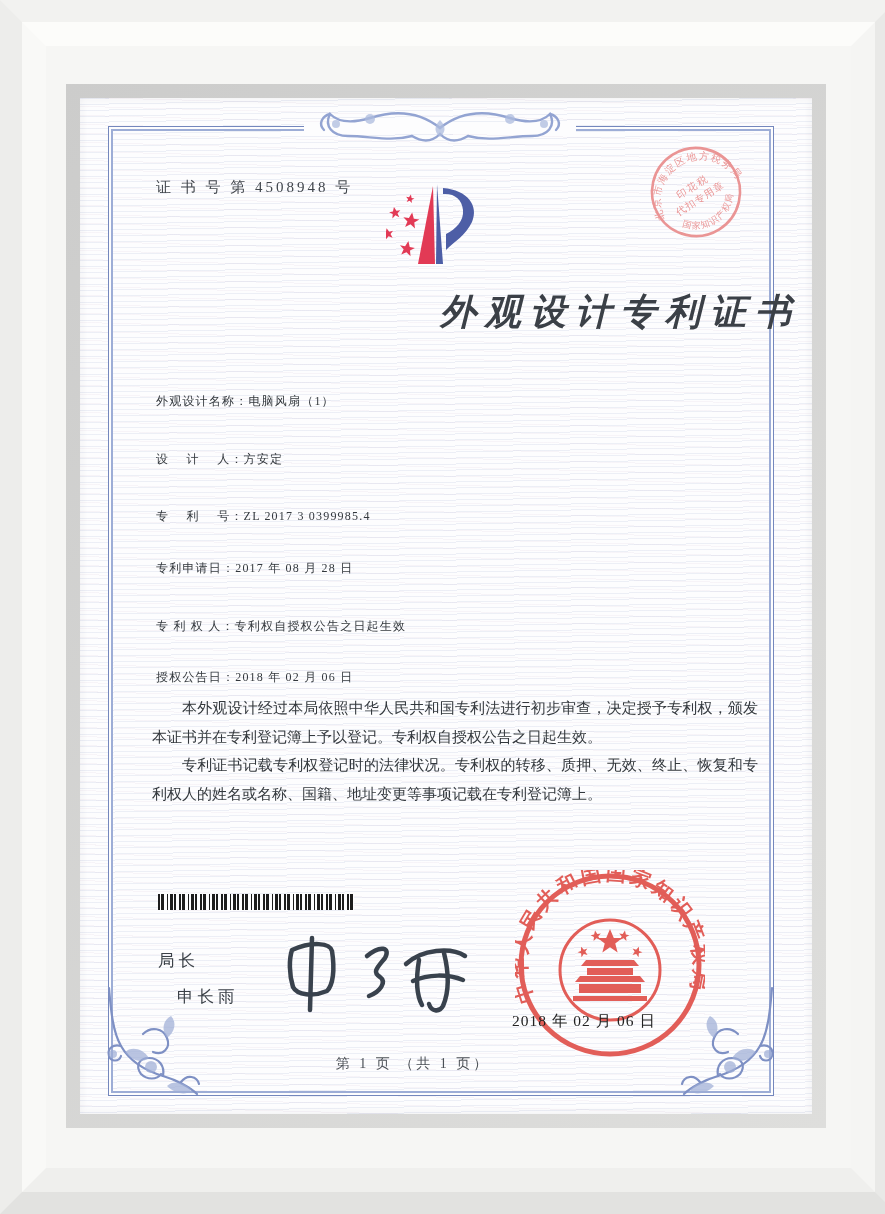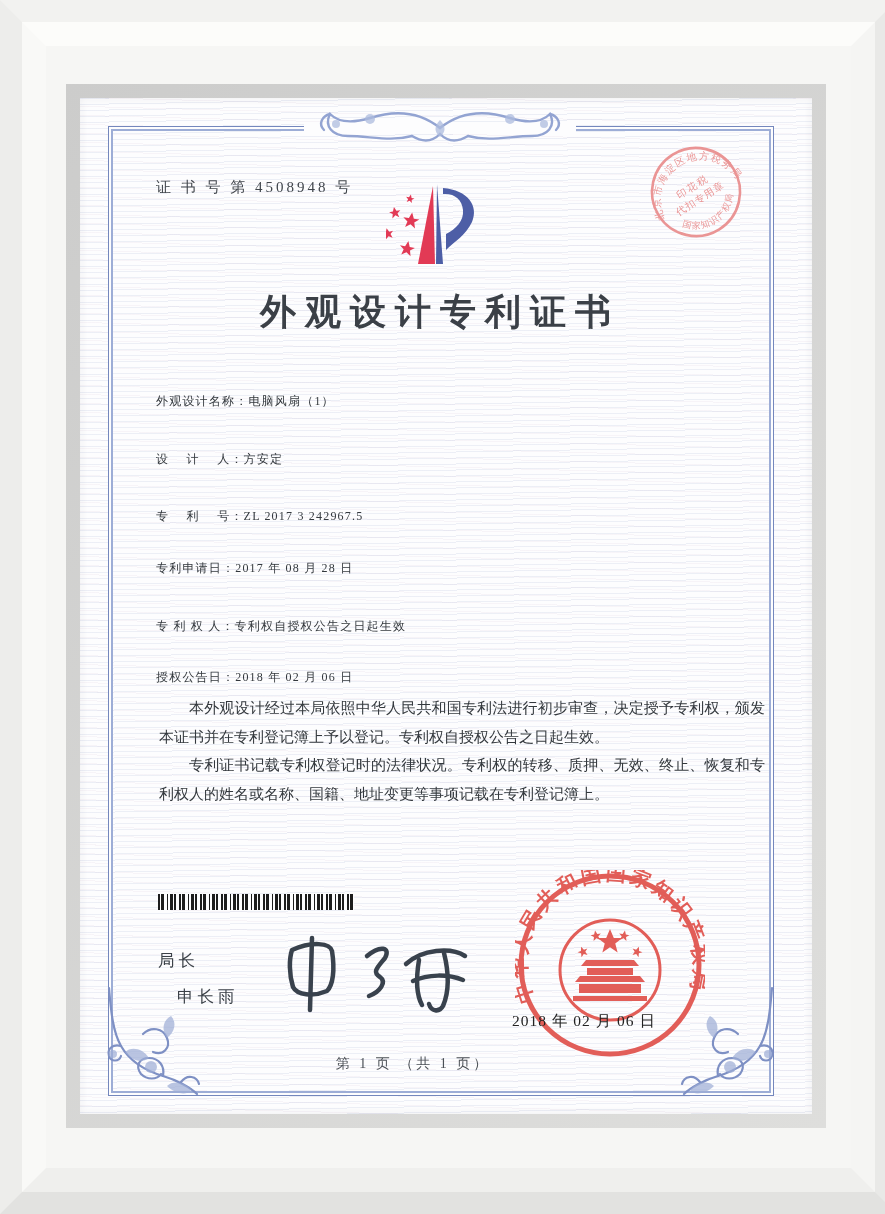--- a/index.html
+++ b/index.html
@@ -17,26 +17,26 @@
   .paper{position:absolute;inset:14px;background:#fdfdfe;
          background-image:
            repeating-linear-gradient(179deg, rgba(170,182,214,.20) 0 1px, rgba(0,0,0,0) 1px 6px),
            repeating-linear-gradient(181.5deg, rgba(205,180,205,.12) 0 1px, rgba(0,0,0,0) 1px 9px);
          box-shadow:inset 0 0 10px rgba(40,40,60,.07);
          color:#33383d;}
   .blue-border{position:absolute;left:28px;top:28px;width:664px;height:968px;
                border:1px solid #7487bd;box-shadow:inset 0 0 0 2px #fdfdfe, inset 0 0 0 4px #9dadd6;}
   .cert-number{position:absolute;left:76px;top:80px;font-size:15px;letter-spacing:3px;color:#41464c;}
   .logo{position:absolute;left:306px;top:86px;}
-  .title{position:absolute;left:0;top:190px;width:720px;text-align:center;
-         font-size:36px;font-weight:700;letter-spacing:9px;color:#3b4047;}
+  .title{position:absolute;left:0;top:190px;width:720px;text-align:right;
+         font-size:36px;font-weight:700;letter-spacing:9px;color:#3b4047;font-style:italic;}
   .field{position:absolute;left:76px;font-size:12px;letter-spacing:1.2px;color:#33383d;white-space:nowrap;}
   .f1{top:295px}.f2{top:353px}.f3{top:410px}.f4{top:462px}.f5{top:520px}.f6{top:571px}
   .body-text{position:absolute;left:72px;top:596px;width:606px;font-size:15px;
-             line-height:28.5px;text-align:justify;color:#33383d;margin-left:7px;}
+             line-height:28.5px;text-align:justify;color:#33383d;}
   .body-text p{margin:0;text-indent:2em;}
   .barcode{position:absolute;left:78px;top:796px;width:196px;height:16px;
            background-image:repeating-linear-gradient(90deg,
              #1d1d1d 0 2px,#fdfdfe 2px 3px,#1d1d1d 3px 6px,#fdfdfe 6px 9px,
              #1d1d1d 9px 10px,#fdfdfe 10px 12px,#1d1d1d 12px 15px,#fdfdfe 15px 16px,
              #1d1d1d 16px 18px,#fdfdfe 18px 21px);}
   .official{position:absolute;left:78px;top:852px;font-size:16.5px;letter-spacing:4px;color:#3a4047;}
   .official .name{display:block;margin-top:14px;margin-left:19px;}
   .signature{position:absolute;left:192px;top:836px;}
   .seal{position:absolute;left:435px;top:772px;}
@@ -144,21 +144,21 @@
         <use href="#star" transform="translate(9,29) scale(0.6) rotate(-10)" fill="#e23a55"></use>
         <use href="#star" transform="translate(25,37) scale(0.85) rotate(8)" fill="#e23a55"></use>
         <use href="#star" transform="translate(2,50) scale(0.6) rotate(-14)" fill="#e23a55"></use>
         <use href="#star" transform="translate(21,65) scale(0.8) rotate(10)" fill="#e23a55"></use>
       </svg>
 
       <div class="title">外观设计专利证书</div>
 
       <div class="field f1"><span>外观设计名称：</span><span>电脑风扇（1）</span></div>
       <div class="field f2"><span>设　 计　 人：</span><span>方安定</span></div>
-      <div class="field f3"><span>专　 利　 号：</span><span>ZL 2017 3 242967.5</span></div>
+      <div class="field f3"><span>专　 利　 号：</span><span>ZL 2017 3 0399985.4</span></div>
       <div class="field f4"><span>专利申请日：</span><span>2017 年 08 月 28 日</span></div>
       <div class="field f5"><span>专 利 权 人：</span><span>专利权自授权公告之日起生效</span></div>
       <div class="field f6"><span>授权公告日：</span><span>2018 年 02 月 06 日</span></div>
 
       <div class="body-text">
         <p>本外观设计经过本局依照中华人民共和国专利法进行初步审查，决定授予专利权，颁发本证书并在专利登记簿上予以登记。专利权自授权公告之日起生效。</p>
         <p>专利证书记载专利权登记时的法律状况。专利权的转移、质押、无效、终止、恢复和专利权人的姓名或名称、国籍、地址变更等事项记载在专利登记簿上。</p>
       </div>
 
       <div class="barcode"></div>

